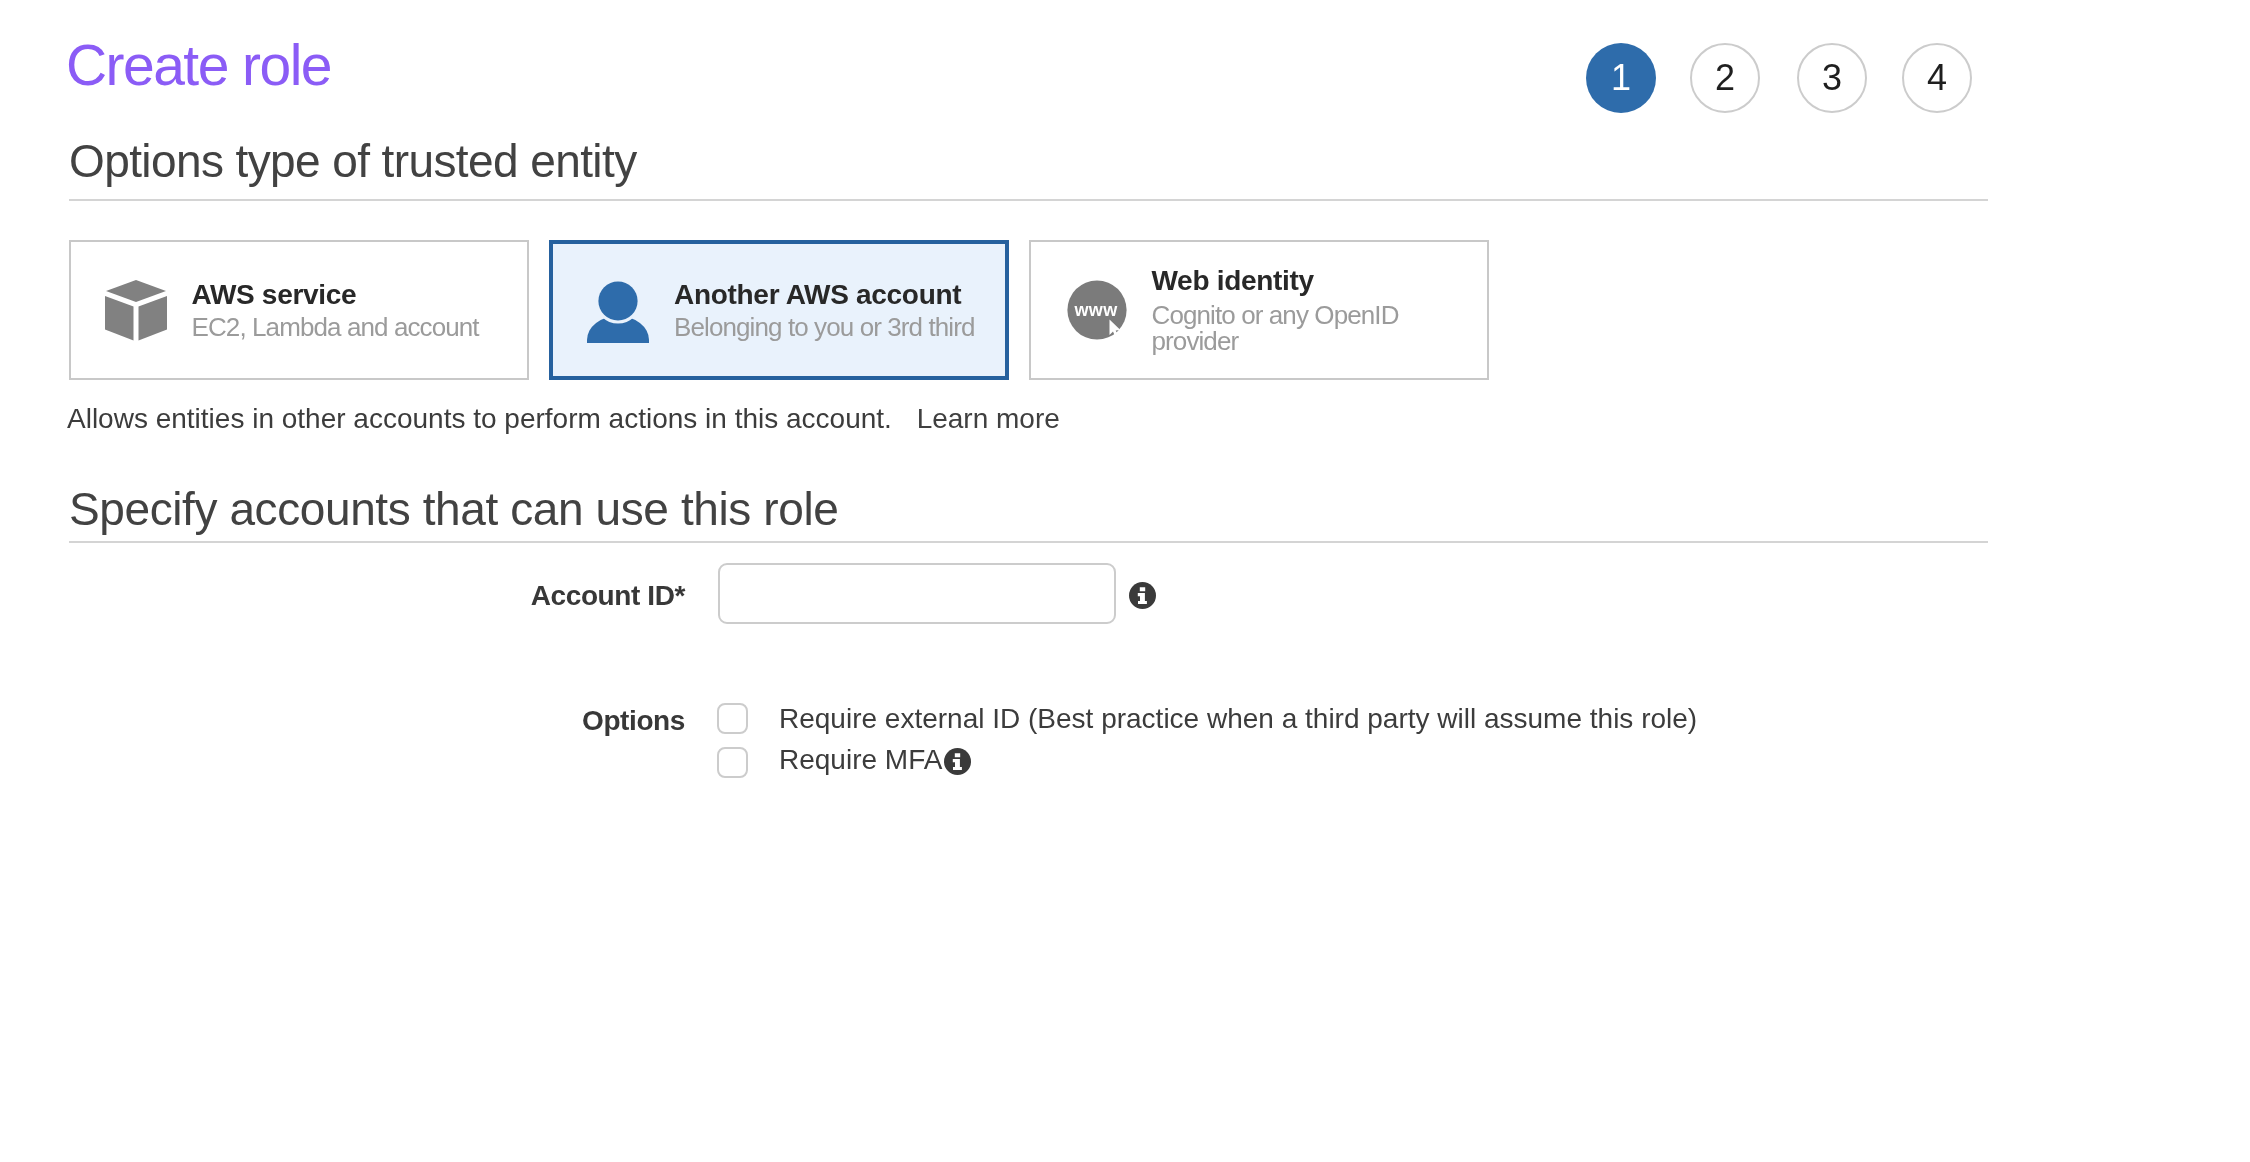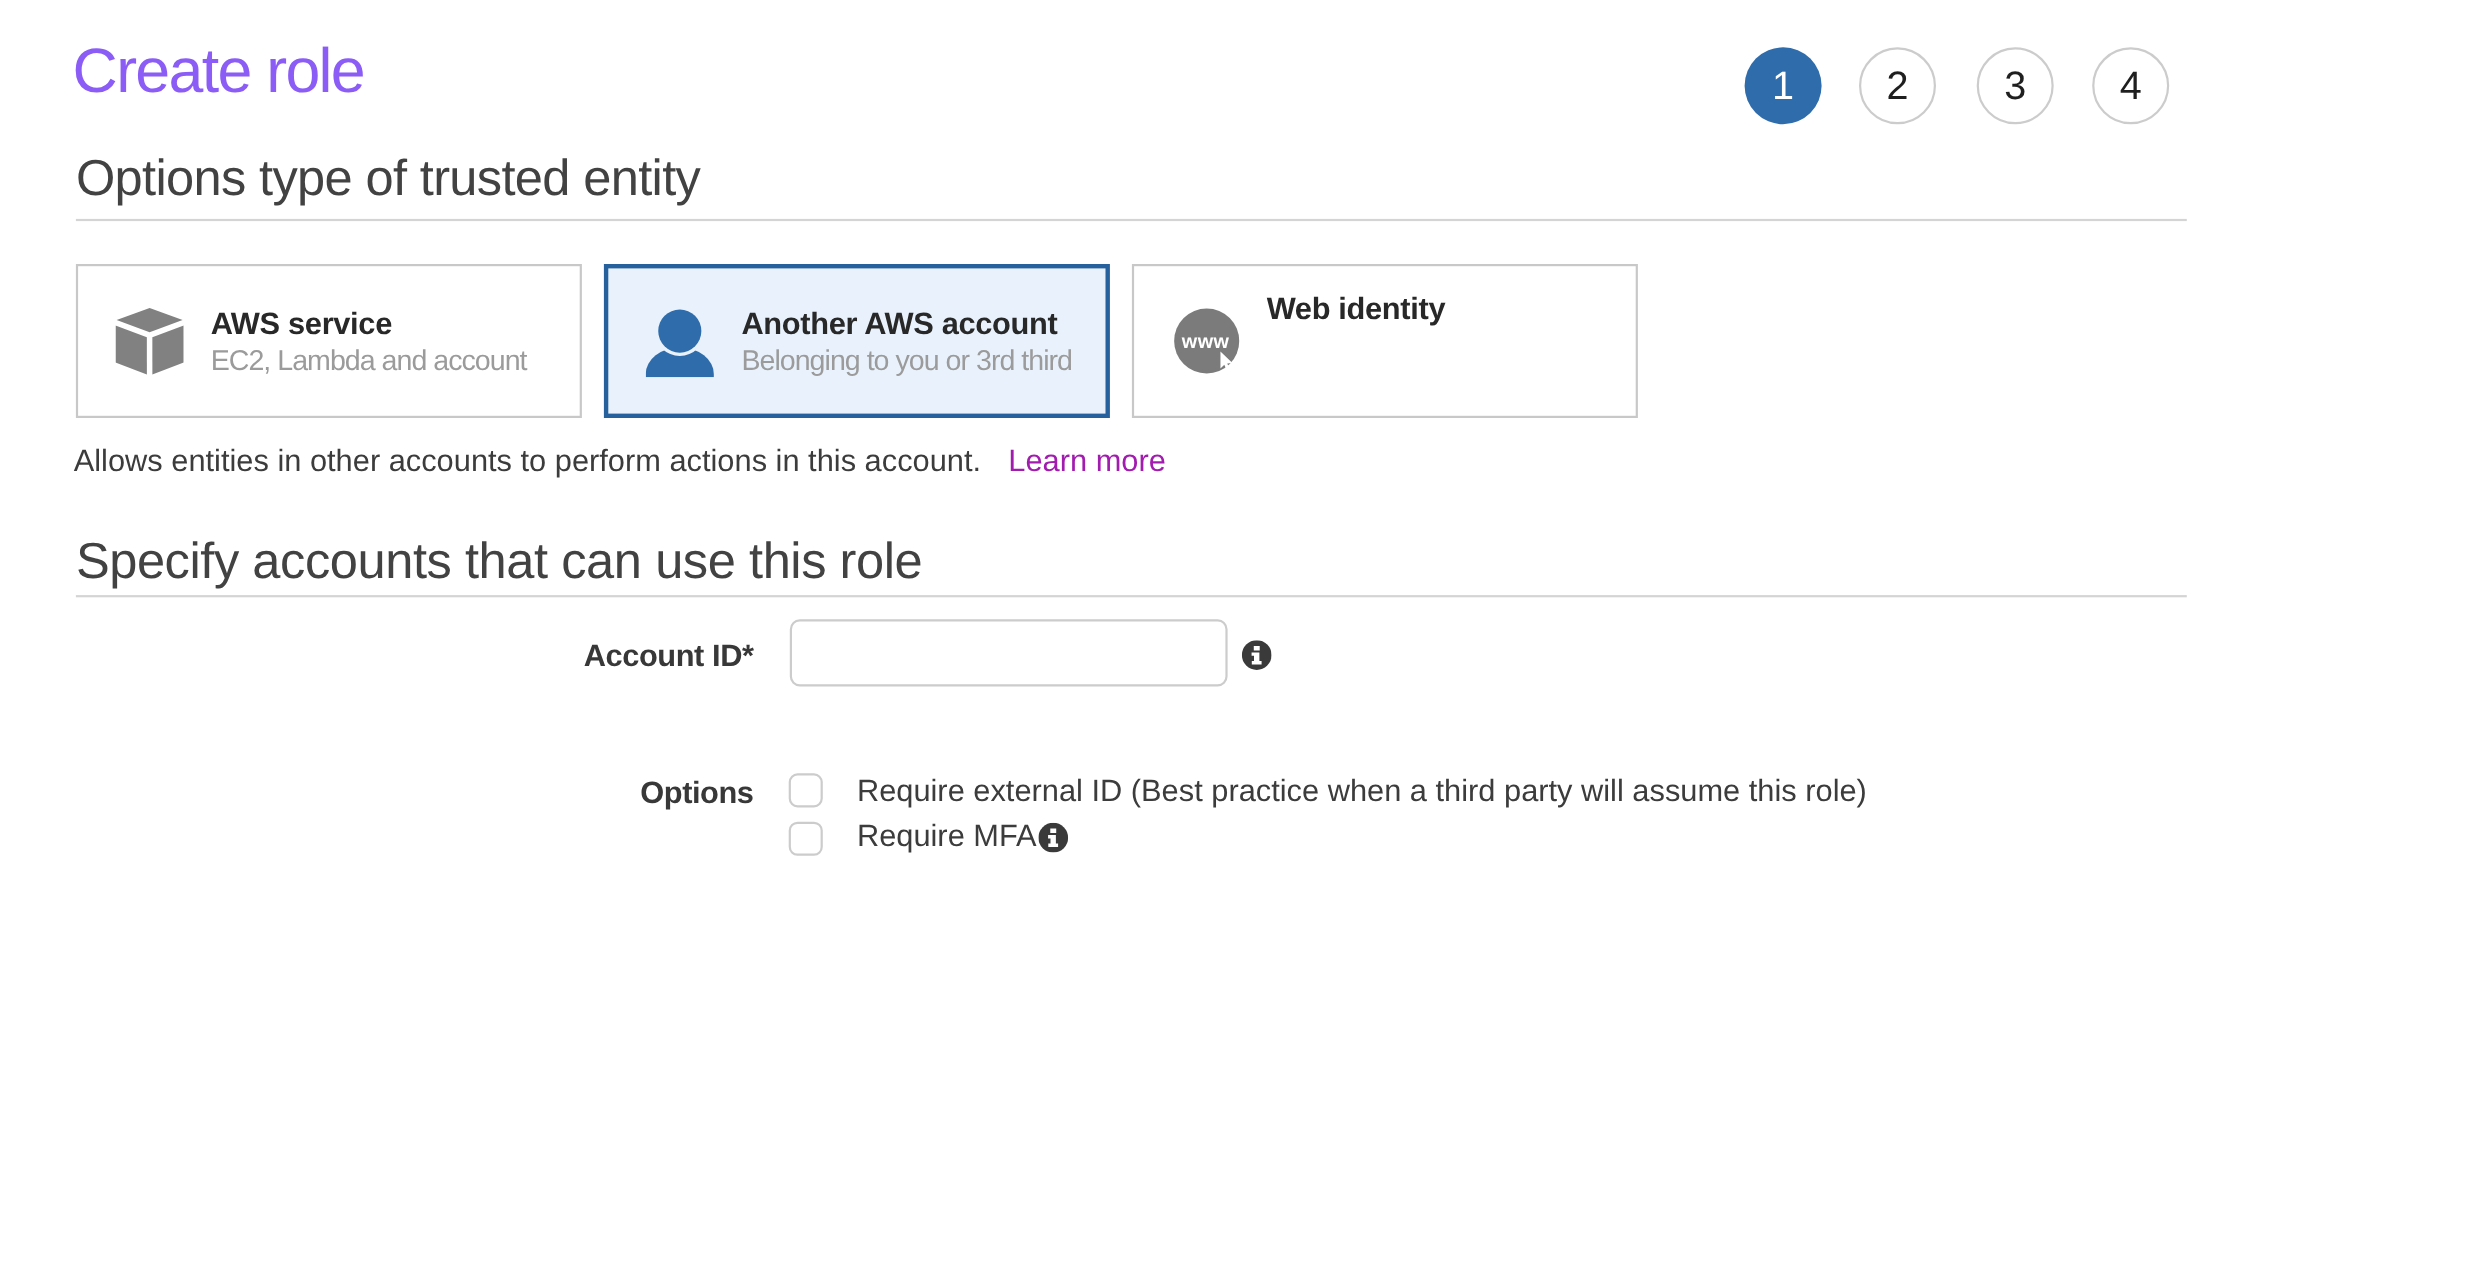--- a/index.html
+++ b/index.html
@@ -11,21 +11,21 @@
   .stepc.active { background:#2e6cab; border:none; color:#fff; line-height:70px; }
   .h2 { font-size:46px; line-height:46px; color:#424242; }
   .divider { height:2px; background:#d4d4d4; left:69px; width:1919px; }
   .cards { left:69px; top:240px; display:flex; }
   .card { width:460px; height:140px; border:2px solid #c8c8c8; background:#fff; margin-right:20px; position:relative; }
   .card.sel { border:4px solid #26619e; background:#e9f2fc; }
   .ct { position:absolute; left:120.5px; font-size:28px; font-weight:bold; line-height:28px; letter-spacing:-0.3px; color:#282828; white-space:nowrap; }
   .cs { position:absolute; left:120.5px; font-size:26px; line-height:26px; letter-spacing:-0.9px; color:#9b9b9b; white-space:nowrap; }
   .card.sel .ct, .card.sel .cs { left:121px; }
   #para { left:67px; top:405px; font-size:28px; line-height:28px; color:#3c3c3c; }
-  #para .lnk { color:#a21caf; margin-left:17px;margin-top:48px; }
+  #para .lnk { color:#404040; margin-left:17px;margin-top:48px; }
   .flabel { font-size:28px; font-weight:bold; color:#383838; text-align:right; left:69px; width:616px; line-height:28px; letter-spacing:-0.4px; }
   #acctinput { left:718px; top:563px; width:398px; height:61px; border:2px solid #ccc; border-radius:9px; background:#fff; }
   .cb { width:31px; height:31px; border:2px solid #ccc; border-radius:8px; background:#fff; }
   .opttext { font-size:28px; line-height:28px; color:#3c3c3c; }
 </style>
 </head>
 <body>
   <div class="abs" id="title">Create role</div>
 
   <div class="abs stepc active" style="left:1586px;">1</div>
@@ -55,20 +55,21 @@
       <div class="ct" style="top:37px;">Another AWS account</div>
       <div class="cs" style="top:70px;">Belonging to you or 3rd third</div>
     </div>
     <div class="card">
       <svg class="abs" style="left:36px; top:38px;" width="60" height="60" viewBox="0 0 60 60">
         <circle cx="30" cy="30" r="29.6" fill="#7b7b7b"></circle>
         <text x="29" y="36" font-family="Liberation Sans" font-size="18" font-weight="bold" fill="#fff" text-anchor="middle" letter-spacing="0.4">www</text>
         <path d="M 42.5,39.5 L 42.5,55 L 46,51.6 L 48.1,56.4 L 50.8,55.2 L 48.7,50.4 L 53.4,50 Z" fill="#fff"></path>
       </svg>
       <div class="ct" style="top:24.5px;">Web identity</div>
+      <div class="cs" style="top:60px;">Cognito or any OpenID<br>provider</div>
     </div>
   </div>
 
   <div class="abs" id="para">Allows entities in other accounts to perform actions in this account. <span class="lnk">Learn more</span></div>
 
   <div class="abs h2" style="left:69px; top:486px; letter-spacing:-0.4px;">Specify accounts that can use this role</div>
   <div class="abs divider" style="top:541px;"></div>
 
   <div class="abs flabel" style="top:582px;">Account ID*</div>
   <div class="abs" id="acctinput"></div>

